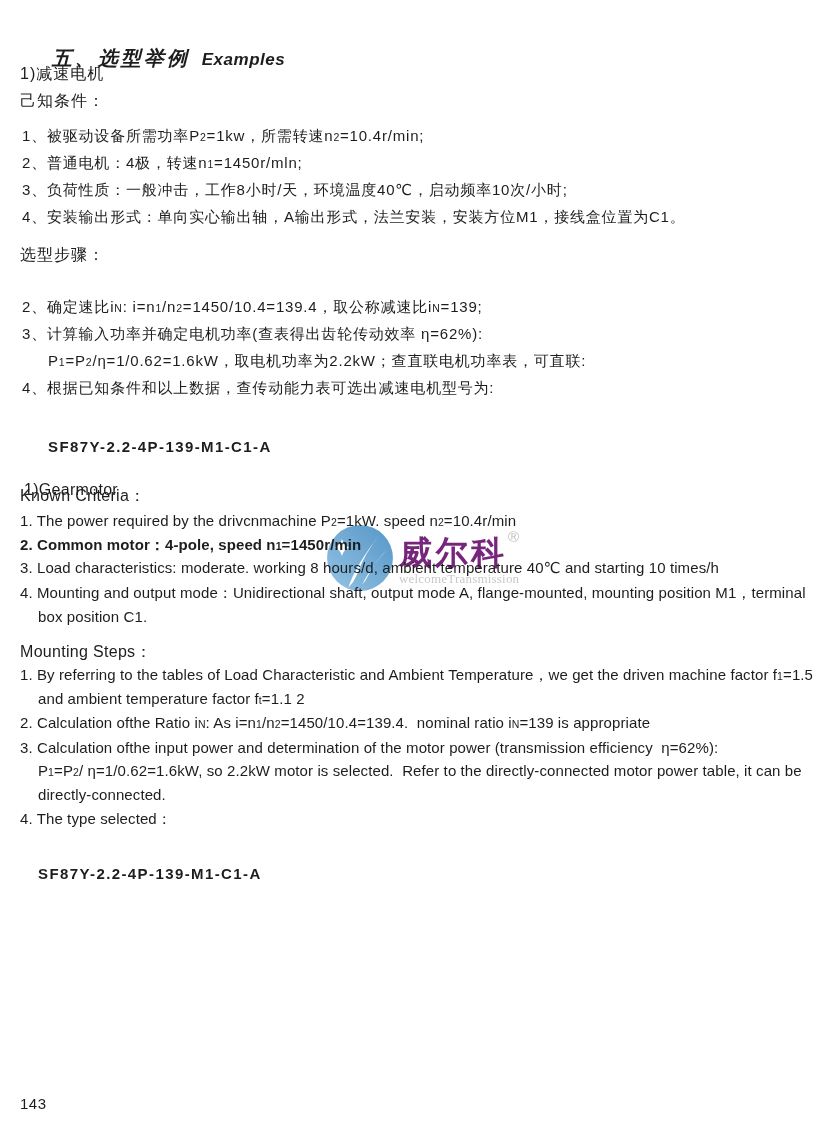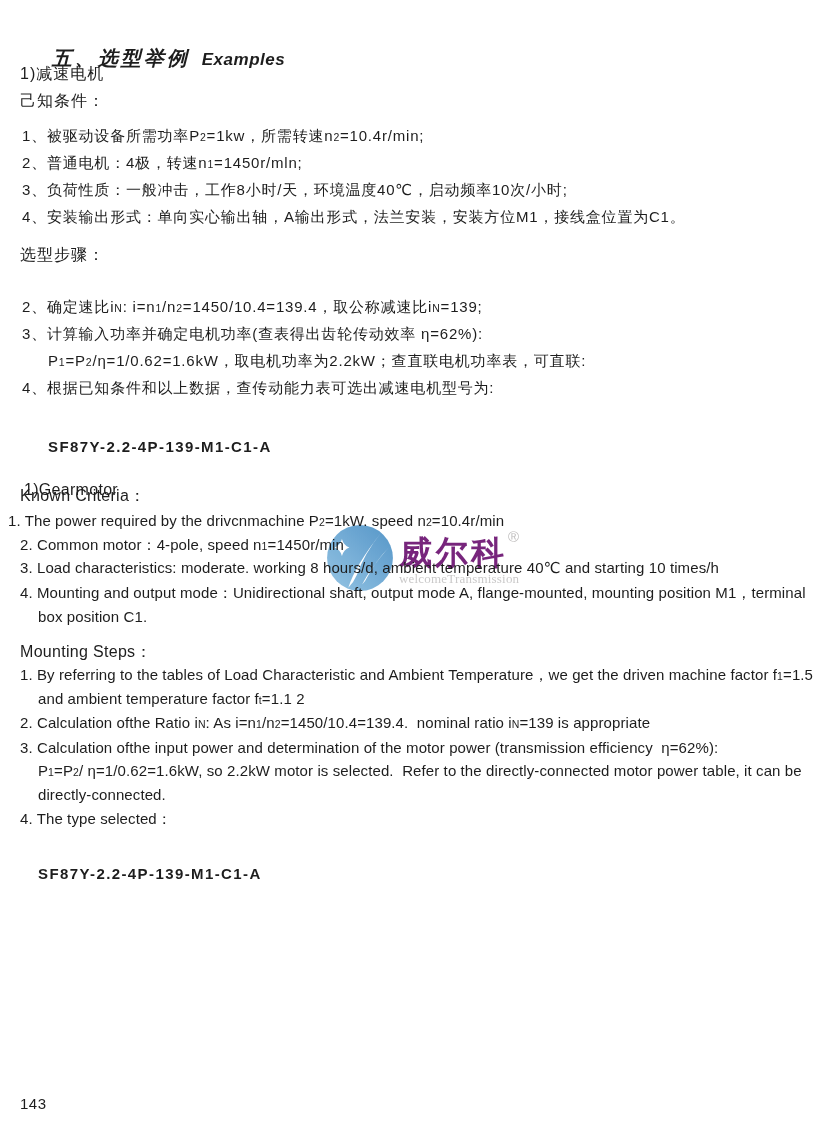--- a/index.html
+++ b/index.html
@@ -70,22 +70,22 @@
 
   <div class="ln zh" style="top:298px;left:22px;">2、确定速比i<span class="s">N</span>: i=n<span class="s">1</span>/n<span class="s">2</span>=1450/10.4=139.4，取公称减速比i<span class="s">N</span>=139;</div>
   <div class="ln zh" style="top:325px;left:22px;">3、计算输入功率并确定电机功率(查表得出齿轮传动效率 η=62%):</div>
   <div class="ln zh" style="top:352px;left:48px;">P<span class="s">1</span>=P<span class="s">2</span>/η=1/0.62=1.6kW，取电机功率为2.2kW；查直联电机功率表，可直联:</div>
   <div class="ln zh" style="top:379px;left:22px;">4、根据已知条件和以上数据，查传动能力表可选出减速电机型号为:</div>
   <div class="ln en b" style="top:406px;left:48px;">SF87Y-2.2-4P-139-M1-C1-A</div>
 
   <div class="ln en-h" style="top:460px;left:24px;margin-top:20px;">1)Gearmotor</div>
   <div class="ln en-h" style="top:486px;left:20px;">Known Criteria：</div>
 
-  <div class="ln en" style="top:512px;left:8px;">1. The power required by the drivcnmachine P<span class="s">2</span>=1kW. speed n<span class="s">2</span>=10.4r/min</div>
-  <div class="ln en" style="top:536px;left:20px;">2. Common motor：4-pole, speed n<span class="s">1</span>=1450r/min</div>
+  <div class="ln en" style="top:512px;left:20px;">1. The power required by the drivcnmachine P<span class="s">2</span>=1kW. speed n<span class="s">2</span>=10.4r/min</div>
+  <div class="ln en" style="top:536px;left:20px;font-weight:bold;">2. Common motor：4-pole, speed n<span class="s">1</span>=1450r/min</div>
   <div class="ln en" style="top:559px;left:20px;">3. Load characteristics: moderate. working 8 hours/d, ambient temperature 40℃ and starting 10 times/h</div>
   <div class="ln en" style="top:584px;left:20px;">4. Mounting and output mode：Unidirectional shaft, output mode A, flange-mounted, mounting position M1，terminal</div>
   <div class="ln en" style="top:608px;left:38px;">box position C1.</div>
 
   <div class="ln en-h" style="top:642px;left:20px;">Mounting Steps：</div>
 
   <div class="ln en" style="top:666px;left:20px;">1. By referring to the tables of Load Characteristic and Ambient Temperature，we get the driven machine factor f<span class="s">1</span>=1.5</div>
   <div class="ln en" style="top:690px;left:38px;">and ambient temperature factor f<span class="s">t</span>=1.1 2</div>
   <div class="ln en" style="top:714px;left:20px;">2. Calculation ofthe Ratio i<span class="s">N</span>: As i=n<span class="s">1</span>/n<span class="s">2</span>=1450/10.4=139.4.  nominal ratio i<span class="s">N</span>=139 is appropriate</div>
   <div class="ln en" style="top:739px;left:20px;">3. Calculation ofthe input power and determination of the motor power (transmission efficiency  η=62%):</div>

